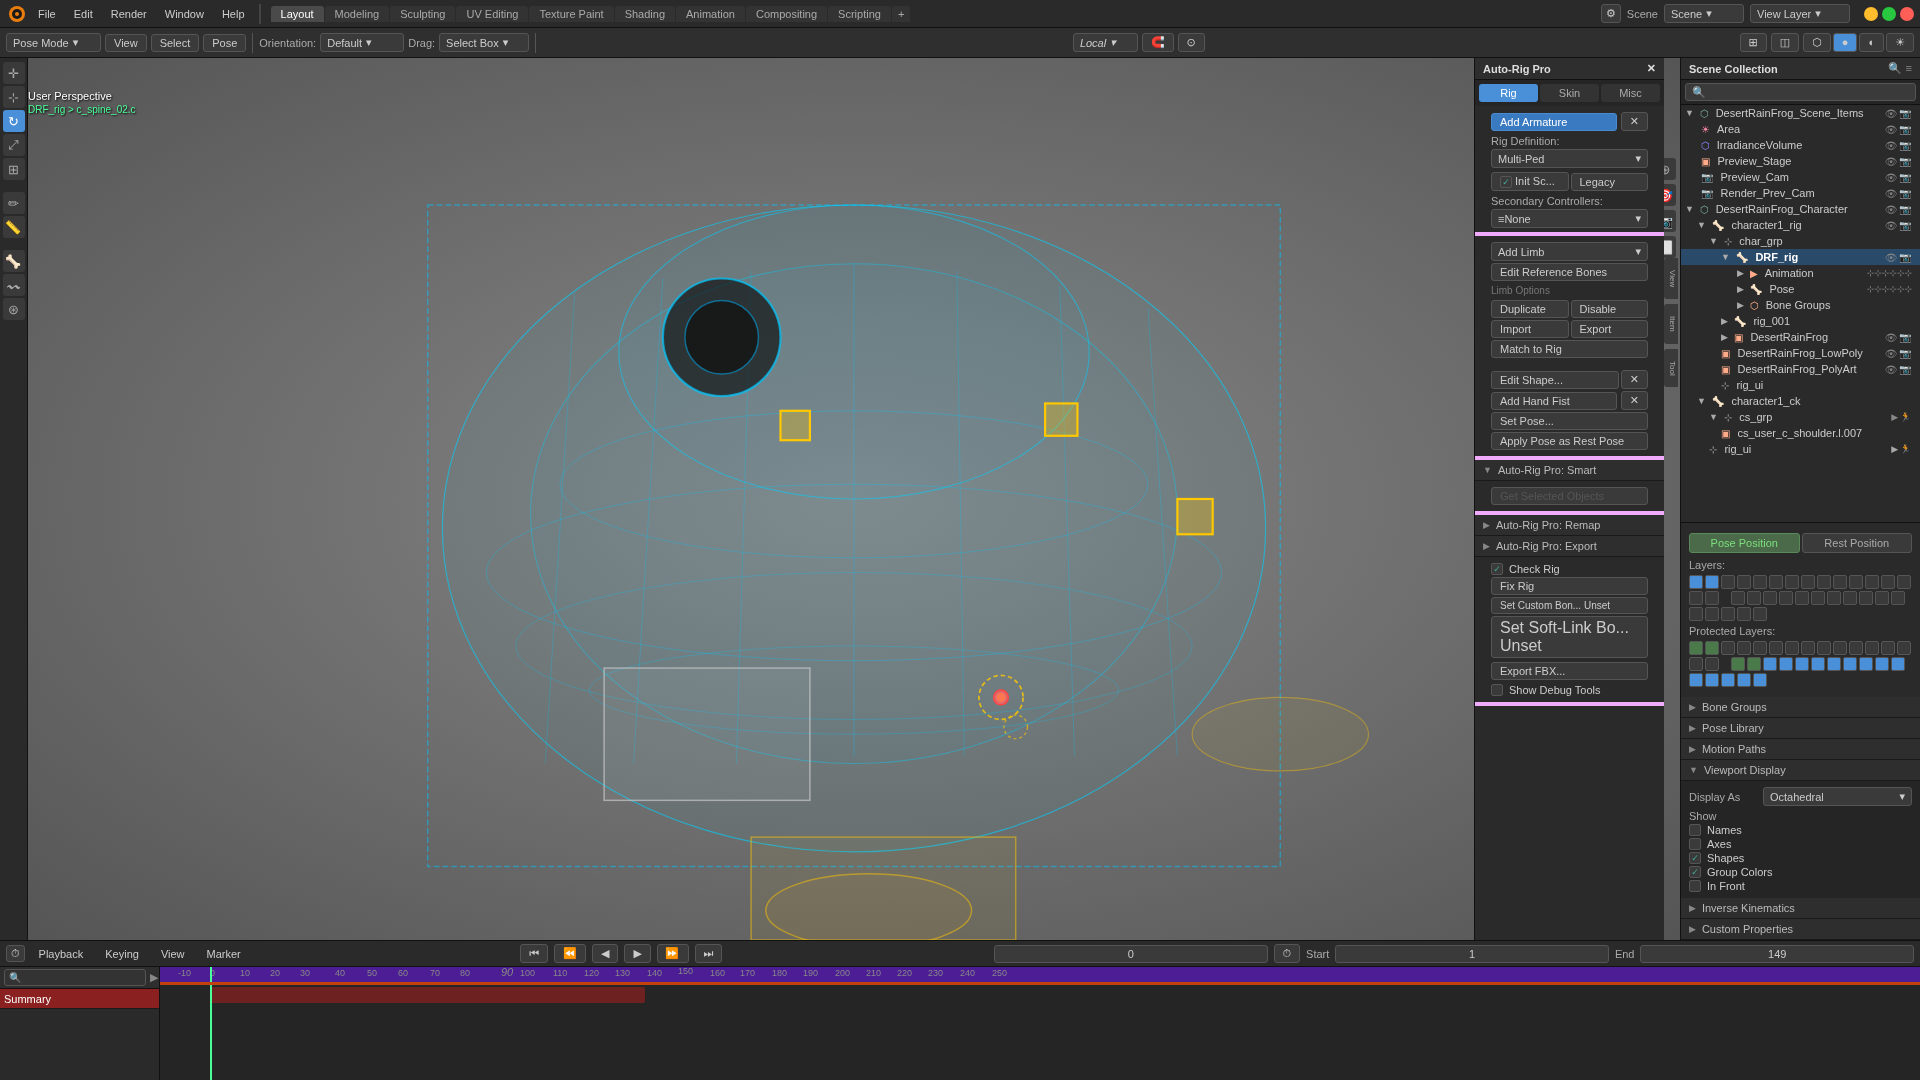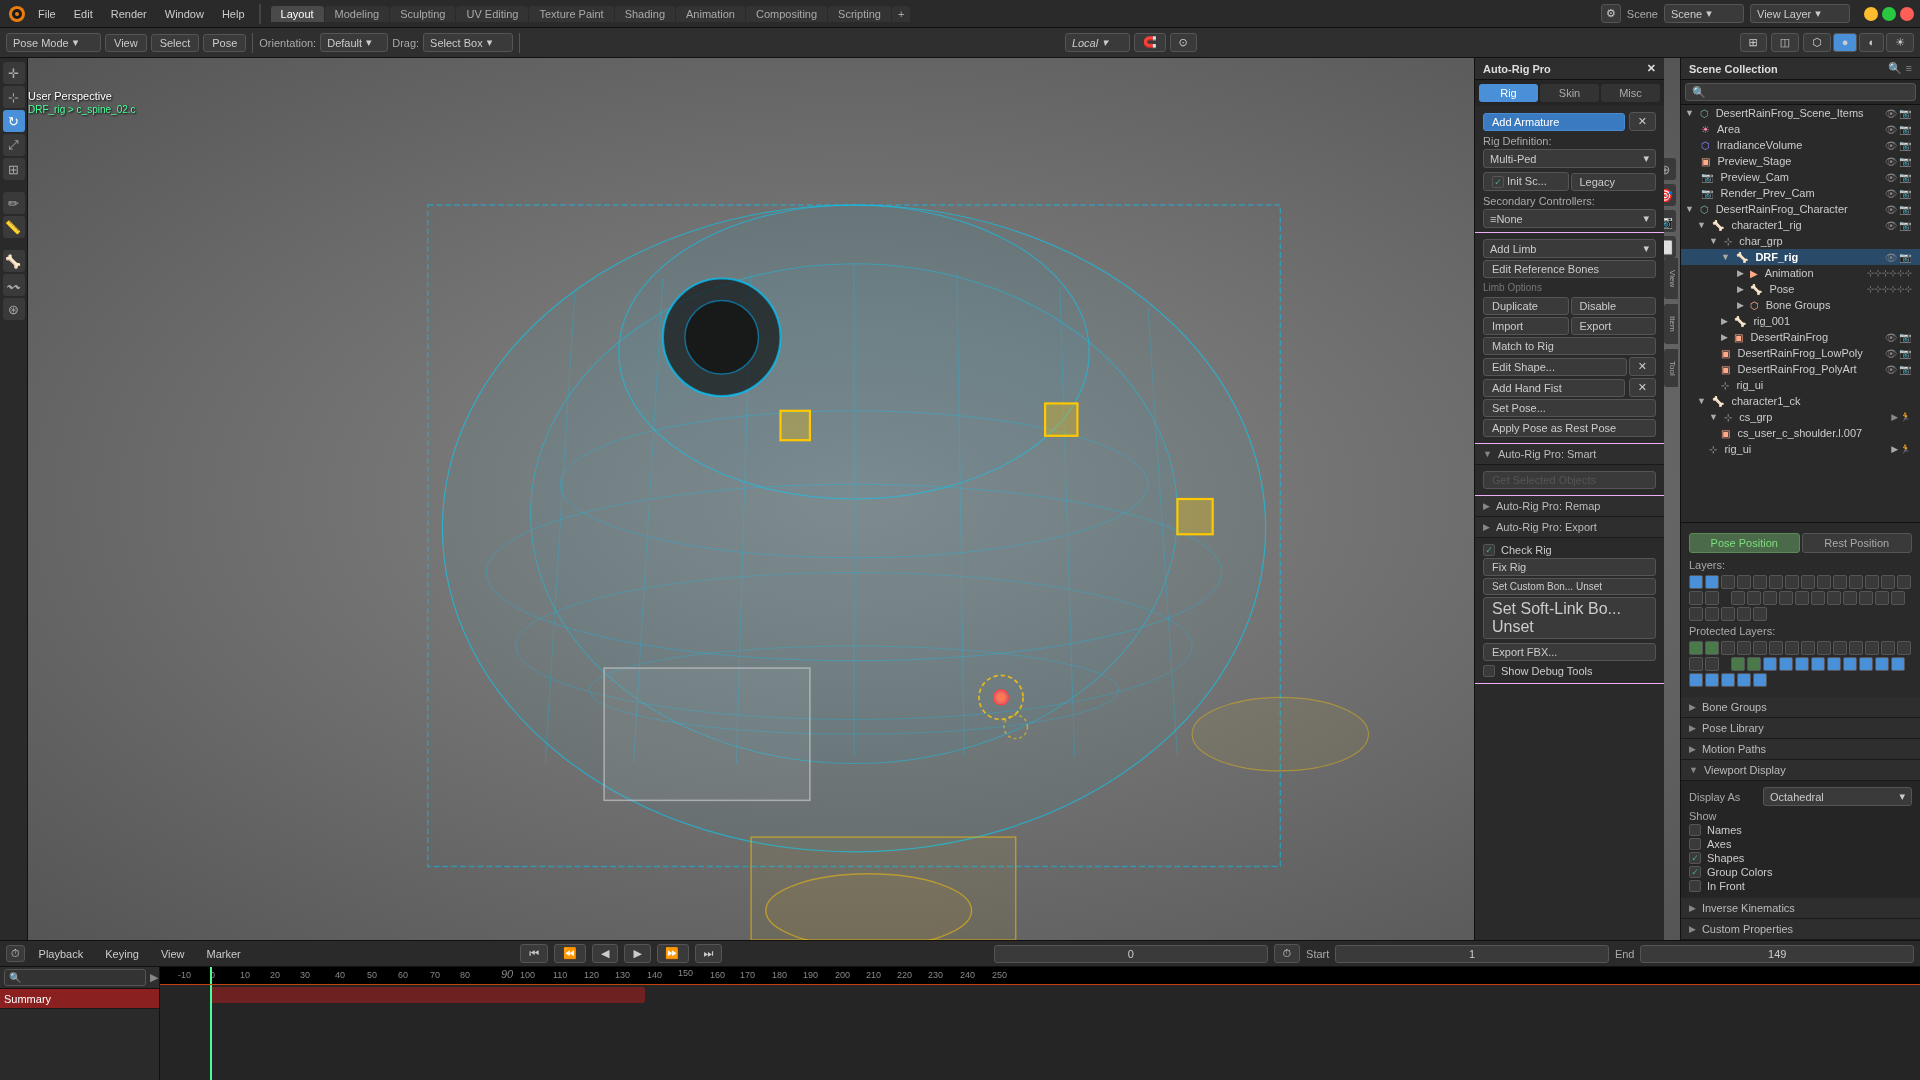--- a/index.html
+++ b/index.html
@@ -31,21 +31,21 @@
     
     #viewport { flex: 1; background: #777; position: relative; overflow: hidden; }
     #viewport-bg { width: 100%; height: 100%; background: linear-gradient(135deg, #6a6a6a 0%, #888 50%, #7a7a7a 100%); }
     .vp-label { position: absolute; top: 8px; left: 0; color: #fff; font-size: 11px; margin-top: 24px; }
 
     .panel-header { background: #2e2e2e; padding: 4px 8px; font-size: 11px; font-weight: bold; color: #ddd; border-bottom: 1px solid #111; display: flex; align-items: center; gap: 4px; }
     .panel-tabs { display: flex; gap: 2px; padding: 4px; background: #252525; }
     .panel-tab { flex: 1; text-align: center; padding: 3px; background: #333; border-radius: 3px; cursor: pointer; font-size: 11px; color: #aaa; }
     .panel-tab.active { background: #4a90d9; color: #fff; }
 
-    .section { padding: 4px 8px; border-bottom: 1px solid #f0abfc; }
+    .section { padding: 4px 16px; border-bottom: 4px solid #f0abfc; }
     .row { display: flex; align-items: center; gap: 4px; margin: 2px 0; }
     .label { color: #aaa; font-size: 11px; flex: 0 0 auto; }
     .input-field { background: #3a3a3a; border: 1px solid #555; border-radius: 3px; padding: 2px 6px; color: #ccc; font-size: 11px; flex: 1; }
     .btn-small { background: #3a3a3a; border: 1px solid #555; border-radius: 3px; padding: 2px 8px; color: #ccc; font-size: 11px; cursor: pointer; }
     .btn-blue { background: #3a7ac0; border-color: #4a8ad0; color: #fff; }
     .checkbox-row { display: flex; align-items: center; gap: 6px; margin: 2px 0; }
     .cb { width: 12px; height: 12px; background: #3a3a3a; border: 1px solid #555; border-radius: 2px; display: inline-flex; align-items: center; justify-content: center; font-size: 9px; color: #4a9; }
     .cb.checked::after { content: '✓'; }
     .dropdown { background: #3a3a3a; border: 1px solid #555; border-radius: 3px; padding: 2px 6px; color: #ccc; font-size: 11px; display: flex; align-items: center; justify-content: space-between; cursor: pointer; }
 
@@ -140,21 +140,21 @@
 
   <div class="tb-select" style="width:95px;">
     <span>Pose Mode</span>
       <span>▾</span>
   </div>
   <div class="tb-btn">View</div>
   <div class="tb-btn">Select</div>
   <div class="tb-btn">Pose</div>
   <div class="tb-sep"></div>
   <div class="label">Orientation:</div>
-  <div class="tb-select" style="width:68px;">
+  <div class="tb-select" style="width:84px;">
     <span>Default</span>
       <span>▾</span>
   </div>
   <div class="label">Drag:</div>
   <div class="tb-select" style="width:90px;">
     <span>Select Box</span>
       <span>▾</span>
   </div>
   <div class="tb-sep"></div>
 
@@ -351,21 +351,21 @@
           <div class="btn-small" style="flex:1;">Duplicate</div>
           <div class="btn-small" style="flex:1;">Disable</div>
         </div>
         <div class="row" style="gap:2px;margin-top:2px;">
           <div class="btn-small" style="flex:1;">Import</div>
           <div class="btn-small" style="flex:1;">Export</div>
         </div>
         <div class="row" style="margin-top:2px;">
           <div class="btn-small" style="flex:1;">Match to Rig</div>
         </div>
-        <div class="row" style="margin-top:2px;gap:2px;">
+        <div class="row" style="margin-top:12px;gap:2px;">
           <div class="btn-small" style="flex:1;">Edit Shape...</div>
           <div class="btn-small">✕</div>
         </div>
         <div class="row" style="margin-top:2px;">
           <div class="btn-small" style="flex:1;">Add Hand Fist</div>
           <div class="btn-small">✕</div>
         </div>
         <div class="row" style="margin-top:2px;">
           <div class="btn-small" style="flex:1;">Set Pose...</div>
         </div>
@@ -776,21 +776,21 @@
     <div id="tl-left">
       <div style="padding:2px 4px;background:#2e2e2e;border-bottom:1px solid #111;display:flex;align-items:center;gap:4px;">
         <input style="flex: 1 1 0%; background: rgb(51, 51, 51); border: 1px solid rgb(85, 85, 85); border-radius: 3px; padding: 2px 4px; color: rgb(204, 204, 204); font-size: 10px;" placeholder="🔍">
         <div style="cursor:pointer;color:#888;">▶</div>
       </div>
       <div class="timeline-row" style="background:#8B2020;color:#fff;width:100%;">Summary</div>
     </div>
 
     <div id="tl-right" style="position:relative;">
 
-      <div id="timeline-ruler" style="height:18px;background:#000000;border-bottom:1px solid #c2410c;position:relative;overflow:hidden;text-align:right;">
+      <div id="timeline-ruler" style="height:18px;background:#4c1d95;border-bottom:3px solid #c2410c;position:relative;overflow:hidden;text-align:right;">
         <div style="display:flex;align-items:flex-end;height:100%;padding:0 4px;position:relative;">
 
           <span style="position:absolute;left:18px;font-size:9px;color:#888;bottom:2px;">-10</span>
           <span style="position:absolute;left:50px;font-size:9px;color:#888;bottom:2px;">0</span>
           <span style="position:absolute;left:80px;font-size:9px;color:#888;bottom:2px;">10</span>
           <span style="position:absolute;left:110px;font-size:9px;color:#888;bottom:2px;">20</span>
           <span style="position:absolute;left:140px;font-size:9px;color:#888;bottom:2px;">30</span>
           <span style="position:absolute;left:175px;font-size:9px;color:#888;bottom:2px;">40</span>
           <span style="position:absolute;left:207px;font-size:9px;color:#888;bottom:2px;">50</span>
           <span style="position:absolute;left:238px;font-size:9px;color:#888;bottom:2px;">60</span>

